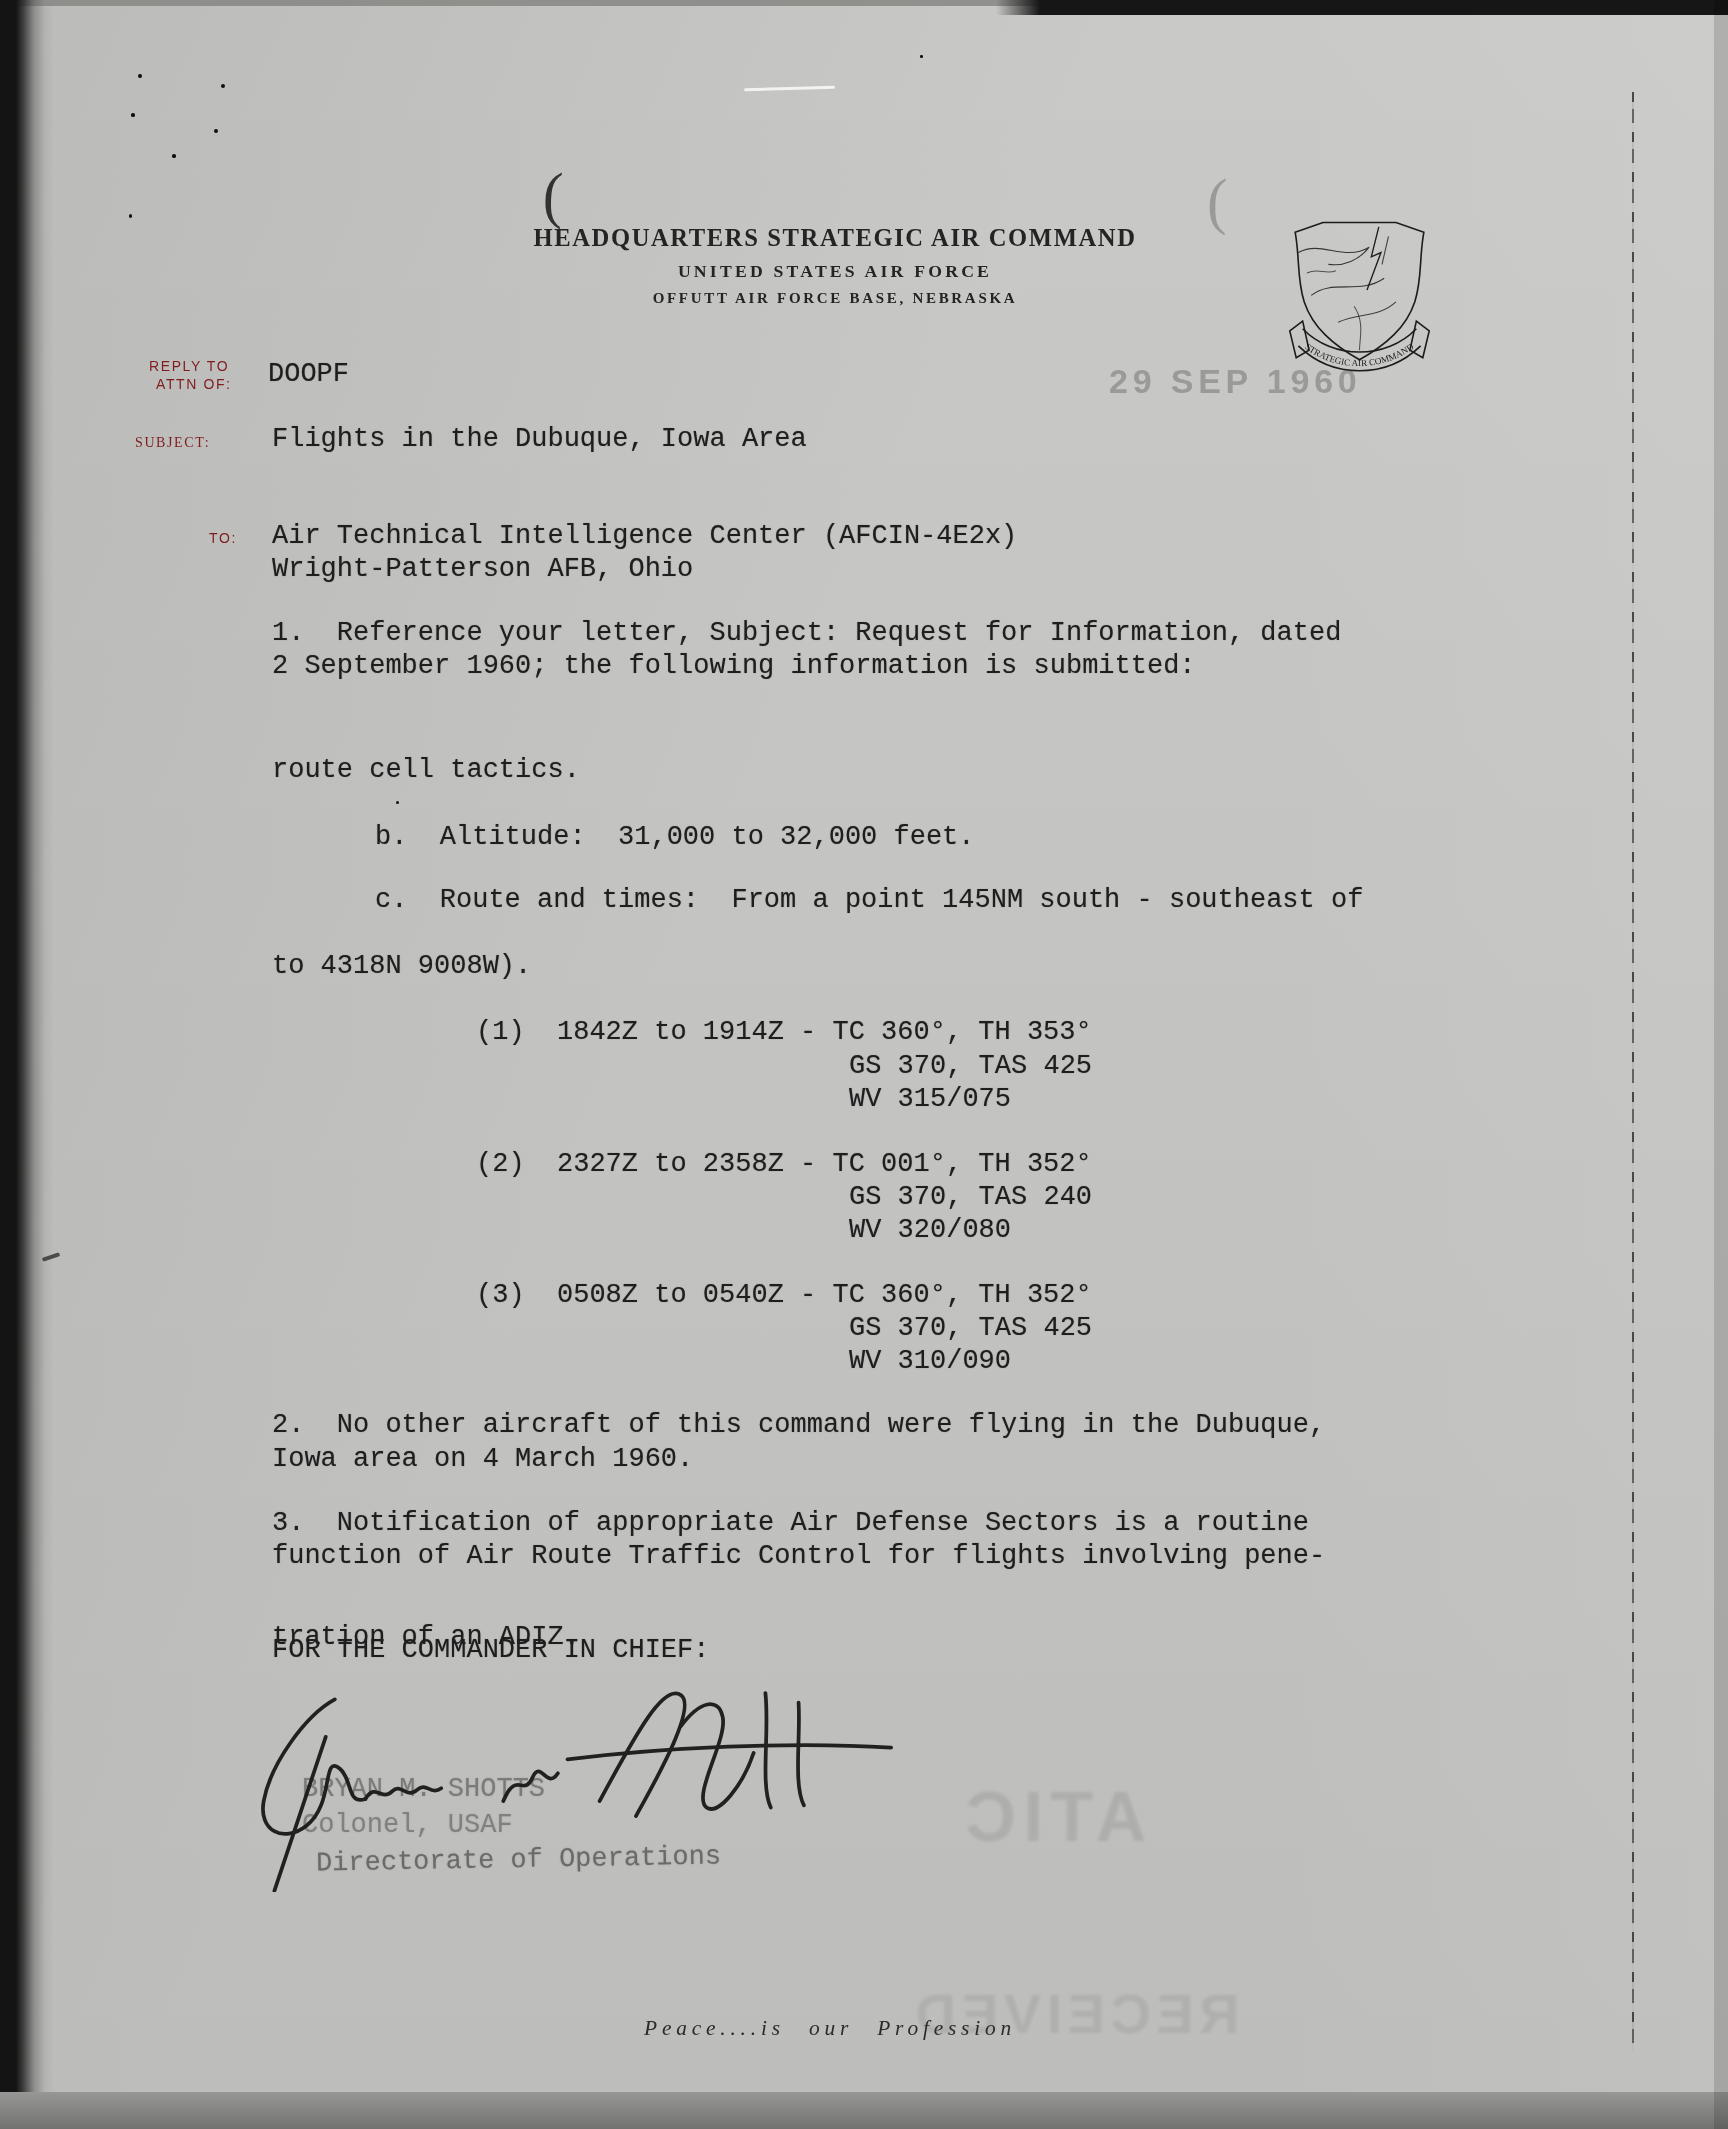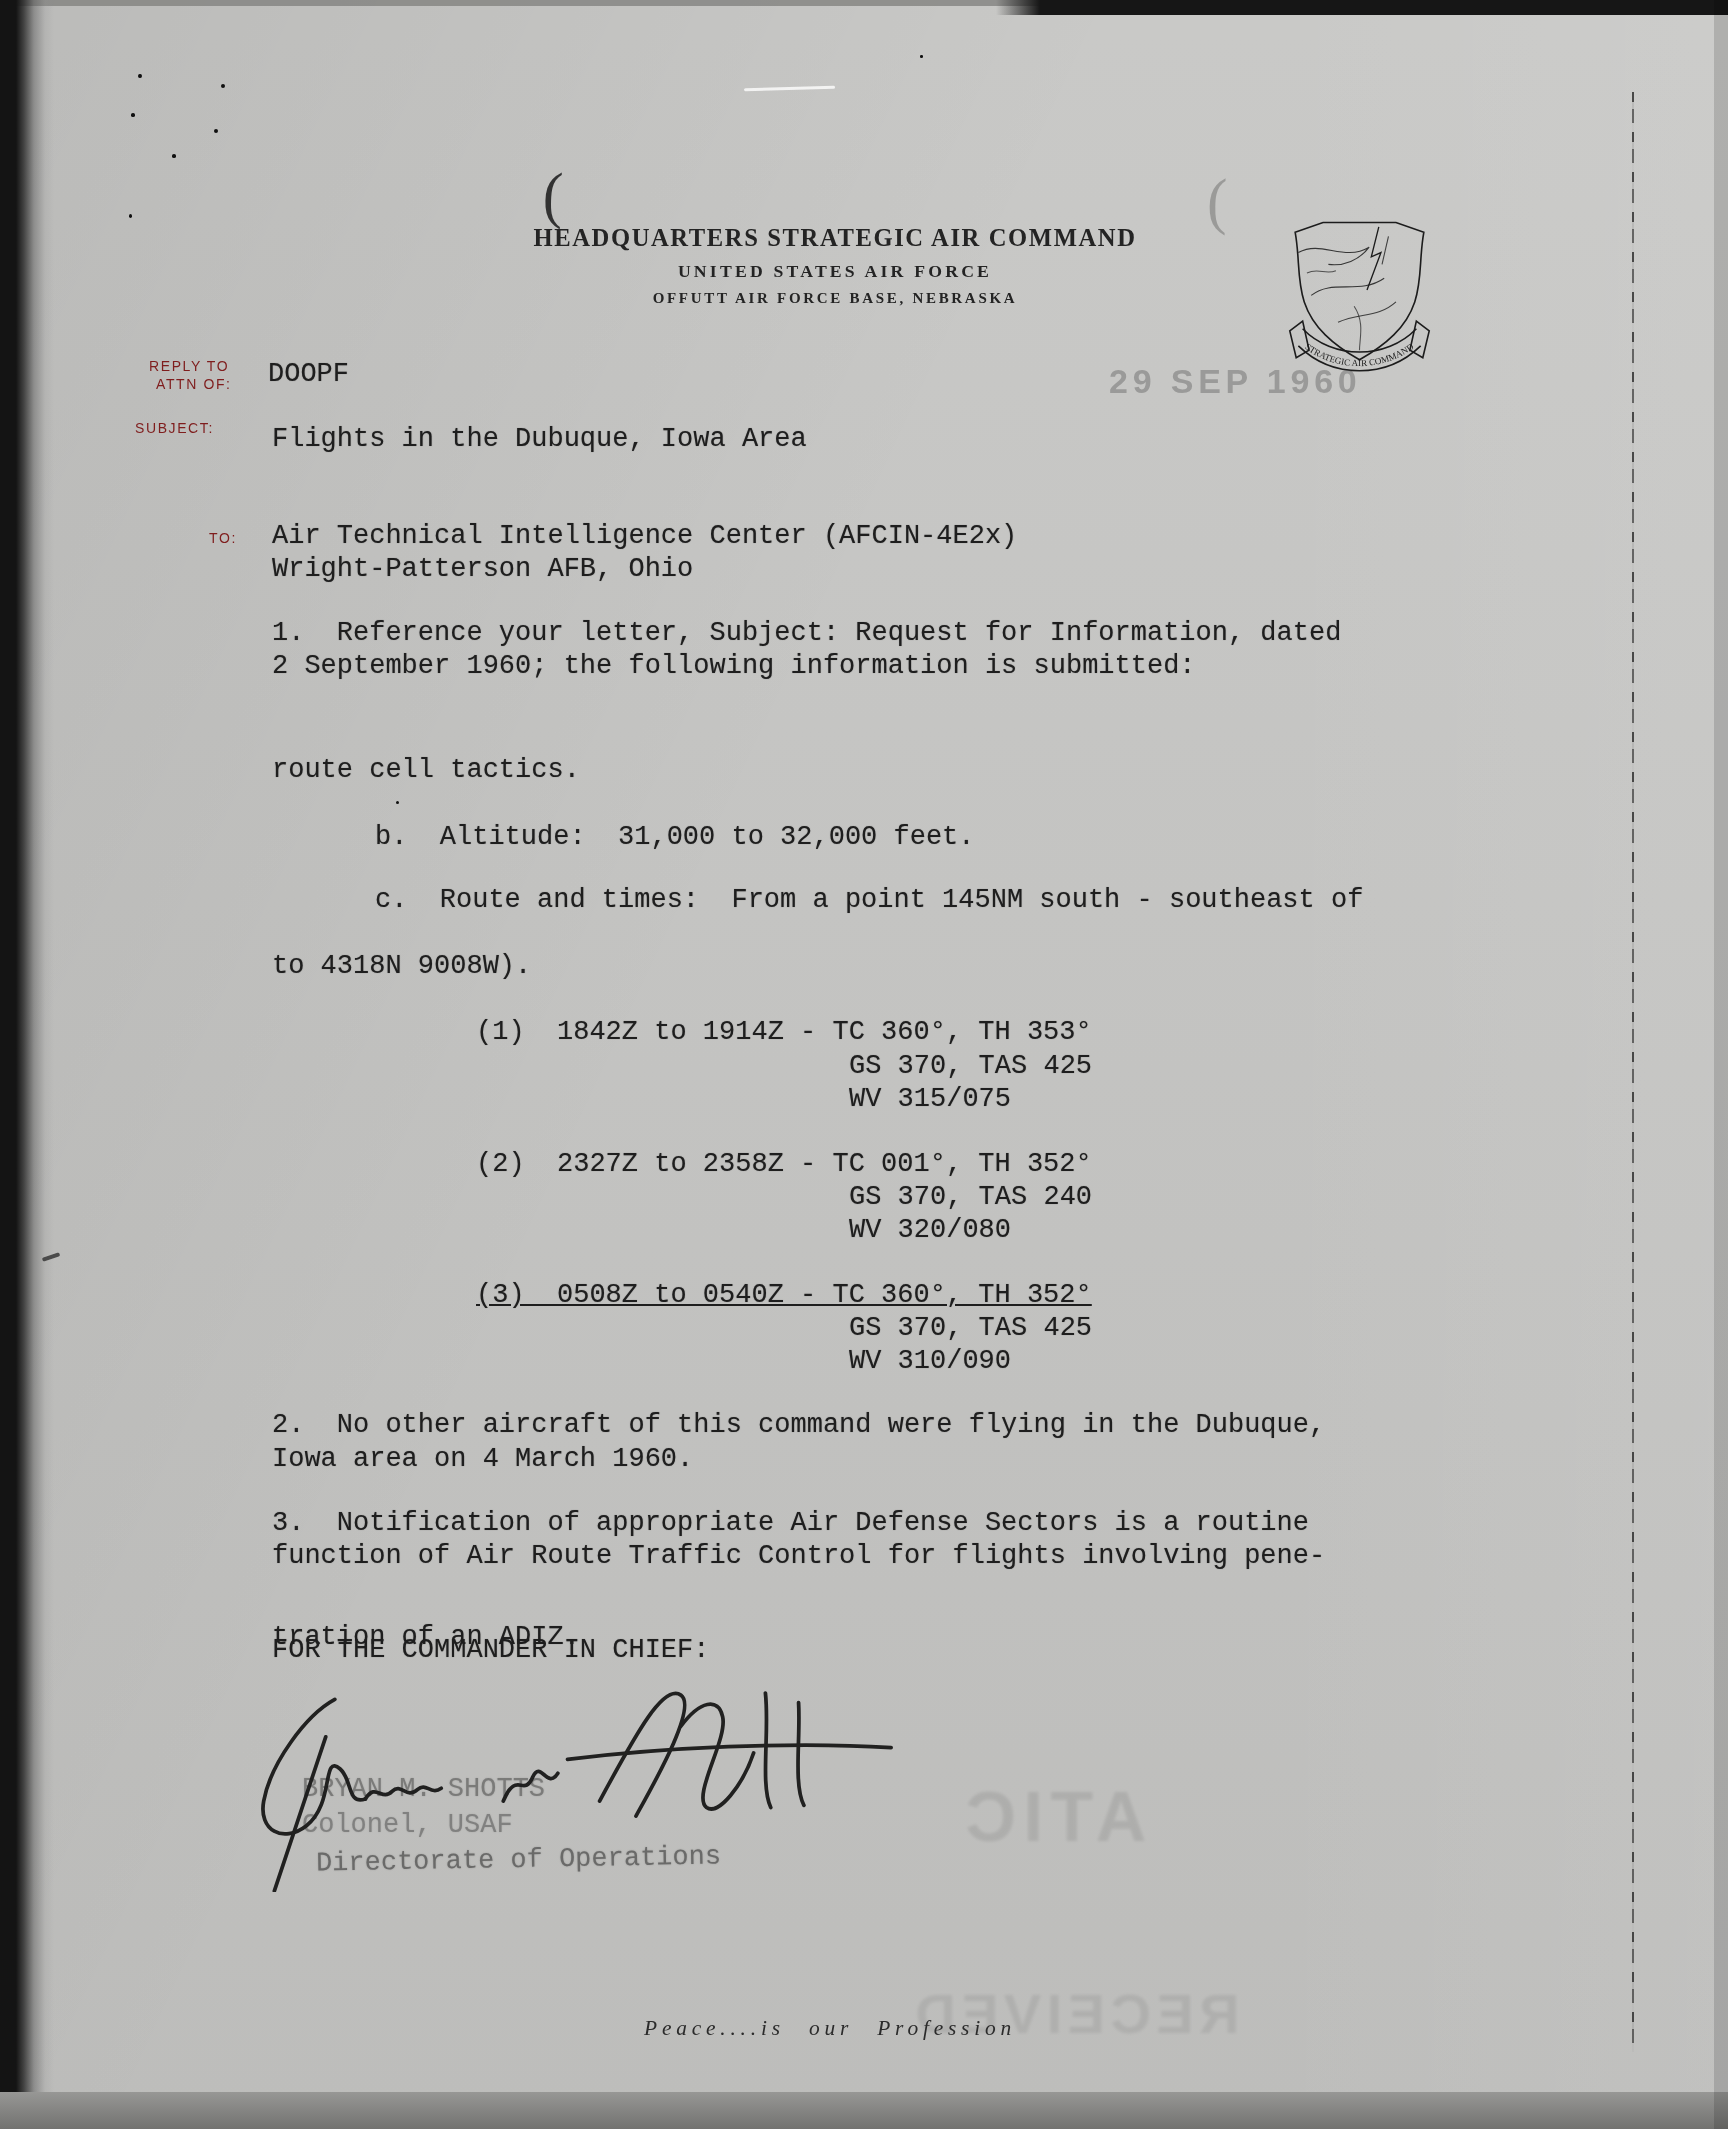--- a/index.html
+++ b/index.html
@@ -110,21 +110,21 @@
       <textPath href="#bannerPath" startOffset="5%">STRATEGIC AIR COMMAND</textPath>
     </text>
   </svg>
 
   <div class="datestamp">29 SEP 1960</div>
 
   <span class="label" style="left:149px; top:358px;">REPLY TO</span>
   <span class="label" style="left:156px; top:376px;">ATTN OF:</span>
   <span class="mono" style="left:268px; top:361px;">DOOPF</span>
 
-  <span class="label" style="left:135px; top:420px;">SUBJECT:</span>
+  <span class="label" style="left:135px; top:435px;font-family:Liberation Serif, serif;">SUBJECT:</span>
   <span class="mono" style="left:272px; top:426px;">Flights in the Dubuque, Iowa Area</span>
 
   <span class="label" style="left:209px; top:530px;">TO:</span>
   <span class="mono" style="left:272px; top:523px;">Air Technical Intelligence Center (AFCIN-4E2x)</span>
   <span class="mono" style="left:272px; top:556px;">Wright-Patterson AFB, Ohio</span>
 
   <span class="mono" style="left:272px; top:620px;">1.  Reference your letter, Subject: Request for Information, dated</span>
   <span class="mono" style="left:272px; top:653px;">2 September 1960; the following information is submitted:</span>
 
   <span class="mono" style="left:272px; top:757px;">route cell tactics.</span>
@@ -135,21 +135,21 @@
   <span class="mono" style="left:272px; top:953px;">to 4318N 9008W).</span>
 
   <span class="mono" style="left:476px; top:1019px;">(1)  1842Z to 1914Z - TC 360°, TH 353°</span>
   <span class="mono" style="left:849px; top:1053px;">GS 370, TAS 425</span>
   <span class="mono" style="left:849px; top:1086px;">WV 315/075</span>
 
   <span class="mono" style="left:476px; top:1151px;">(2)  2327Z to 2358Z - TC 001°, TH 352°</span>
   <span class="mono" style="left:849px; top:1184px;">GS 370, TAS 240</span>
   <span class="mono" style="left:849px; top:1217px;">WV 320/080</span>
 
-  <span class="mono" style="left:476px; top:1282px;text-decoration:underline;">(3)  0508Z to 0540Z - TC 360°, TH 352°</span>
+  <span class="mono" style="left:476px; top:1282px;">(3)  0508Z to 0540Z - TC 360°, TH 352°</span>
   <span class="mono" style="left:849px; top:1315px;">GS 370, TAS 425</span>
   <span class="mono" style="left:849px; top:1348px;">WV 310/090</span>
 
   <span class="mono" style="left:272px; top:1412px;">2.  No other aircraft of this command were flying in the Dubuque,</span>
   <span class="mono" style="left:272px; top:1446px;">Iowa area on 4 March 1960.</span>
 
   <span class="mono" style="left:272px; top:1510px;">3.  Notification of appropriate Air Defense Sectors is a routine</span>
   <span class="mono" style="left:272px; top:1543px;">function of Air Route Traffic Control for flights involving pene-</span>
   <span class="mono" style="left:272px; top:1576px;margin-top:48px;">tration of an ADIZ.</span>
 

